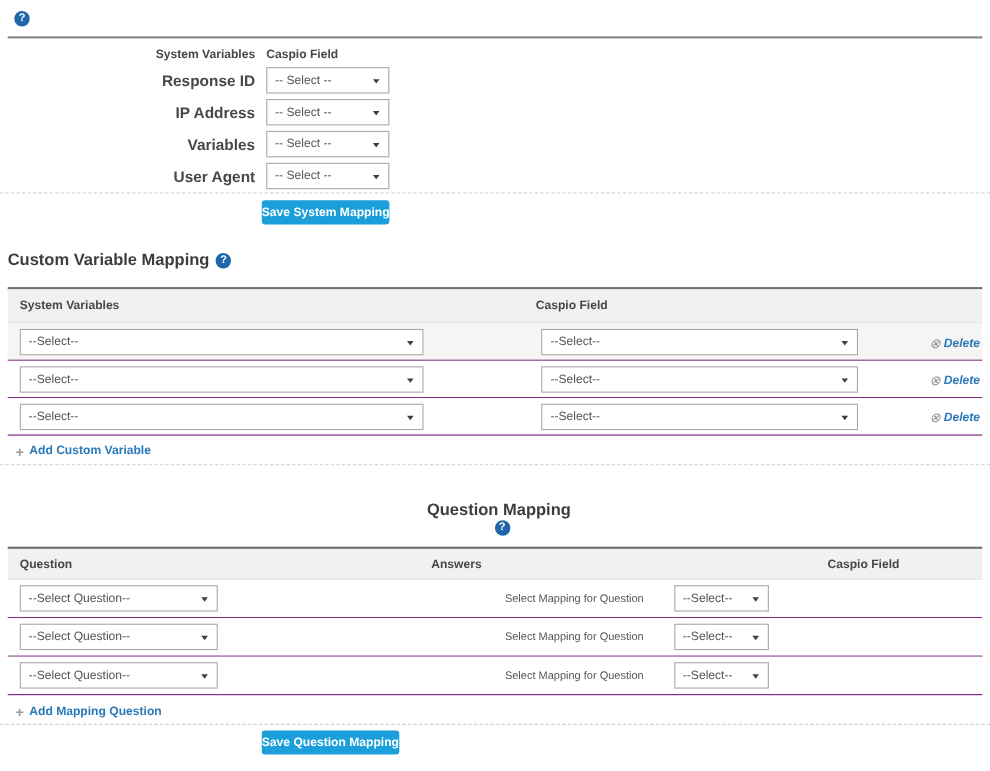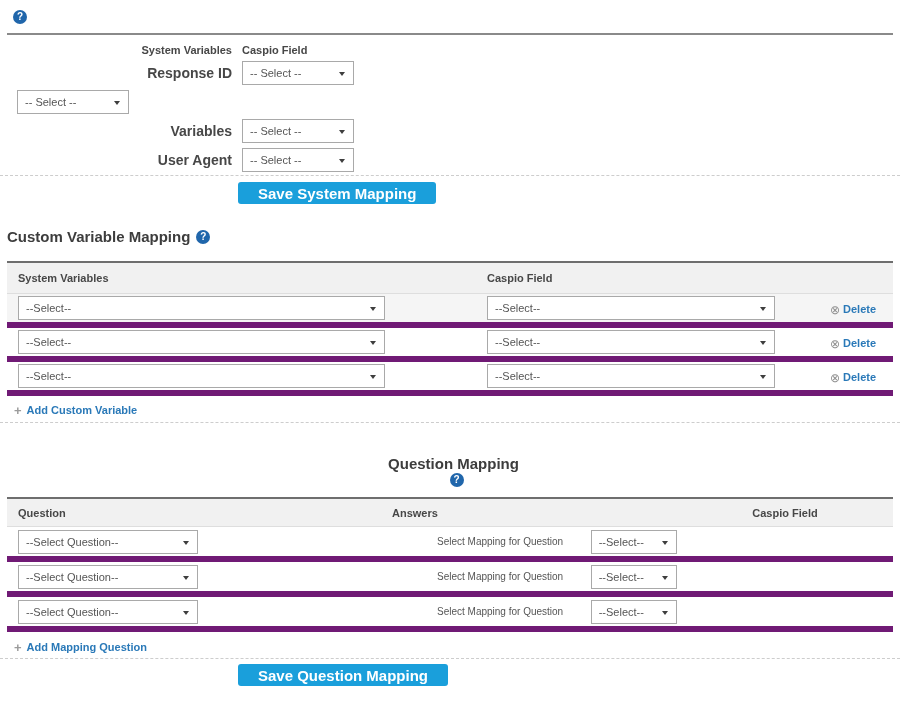--- a/index.html
+++ b/index.html
@@ -49,40 +49,40 @@
   .sv-form { margin-left:7px; }
   .sv-headrow { display:flex; margin-top:9px; }
   .sv-label-col { width:225px; text-align:right; }
   .sv-gap { width:10px; }
   .col-label { font-size:11px; font-weight:bold; color:#474747; }
   .sv-row { display:flex; align-items:center; margin-top:5px; }
   .sv-row .row-label { font-size:14px; font-weight:bold; color:#474747; }
   
   .btn-row { margin-left:238px; }
   .btn {
-    display:inline-block; height:22px; padding:0 20px;
+    display:inline-block; height:22px; padding:0 0;
     background:#1a9fdb; color:#ffffff; border:none; border-radius:3px;
     font-family:"Liberation Sans", sans-serif;
-    font-size:15px; font-weight:bold; cursor:pointer;
+    font-size:11px; font-weight:bold; cursor:pointer;
   }
   
   .tbl { margin:0 7px; border-top:2px solid #6e6e6e; }
   .t-head {
     display:flex; align-items:center; background:#f1f1f1;
     border-bottom:1px solid #dedede;
     font-size:11px; font-weight:bold; color:#474747;
   }
-  .t-row { display:flex; align-items:center; border-bottom:6px solid #701a75; background:#fff; }
+  .t-row { display:flex; align-items:center; border-bottom:1px solid #701a75; background:#fff;gap:22px; }
   .t-row.shaded { background:#f5f5f5; }
   
   .t2-head { height:31px; }
   .t2-row { height:34px; }
   .c2-1 { width:470px; padding-left:11px; }
   .c2-2 { width:353px; padding-left:10px; }
-  .c2-3 { flex:1; text-align:left; padding-right:2px; white-space:nowrap; }
+  .c2-3 { flex:1; text-align:left; padding-right:2px; white-space:nowrap;font-style:italic; }
   
   .t3-head { height:28px; }
   .t3-row { height:35px; }
   .c3-1 { width:375px; padding-left:11px; }
   .c3-2 { width:295px; padding-left:10px; display:flex; align-items:center; }
   .c3-3 { flex:1; text-align:center; }
   .map-label { display:inline-block; width:186px; font-size:10px; color:#555;margin-left:45px; }
   
   .delete-icon { color:#8f8f8f; font-size:12px; margin-right:3px; vertical-align:-1px; }
   .link { color:#2a79b8; font-size:11px; font-weight:bold; text-decoration:none; cursor:pointer; }
@@ -118,20 +118,21 @@
       <div class="sv-gap"></div>
       <div class="col-label">Caspio Field</div>
     </div>
 
     <div class="sv-row">
       <div class="sv-label-col row-label">Response ID</div>
       <div class="sv-gap"></div>
       <span class="sel w110"><select><option>-- Select --</option></select></span>
     </div>
     <div class="sv-row">
+      <div class="sv-label-col row-label">IP Address</div>
       <div class="sv-gap"></div>
       <span class="sel w110"><select><option>-- Select --</option></select></span>
     </div>
     <div class="sv-row">
       <div class="sv-label-col row-label">Variables</div>
       <div class="sv-gap"></div>
       <span class="sel w110"><select><option>-- Select --</option></select></span>
     </div>
     <div class="sv-row">
       <div class="sv-label-col row-label">User Agent</div>

